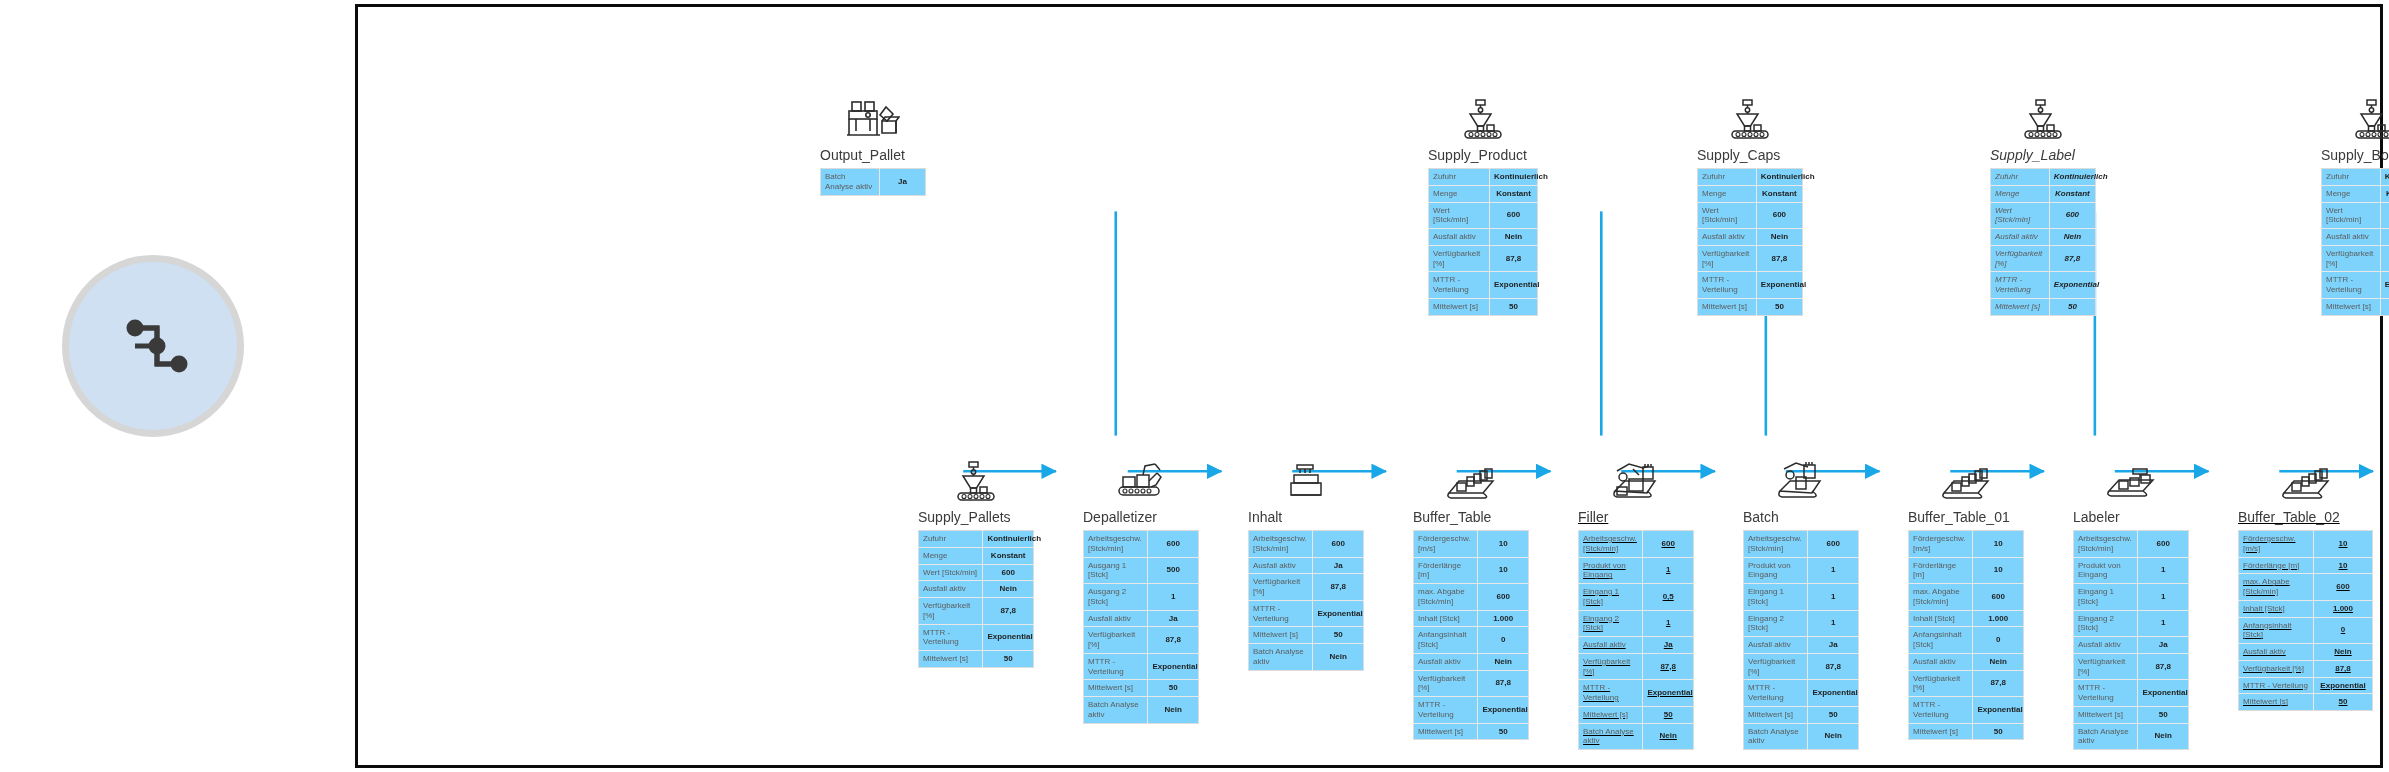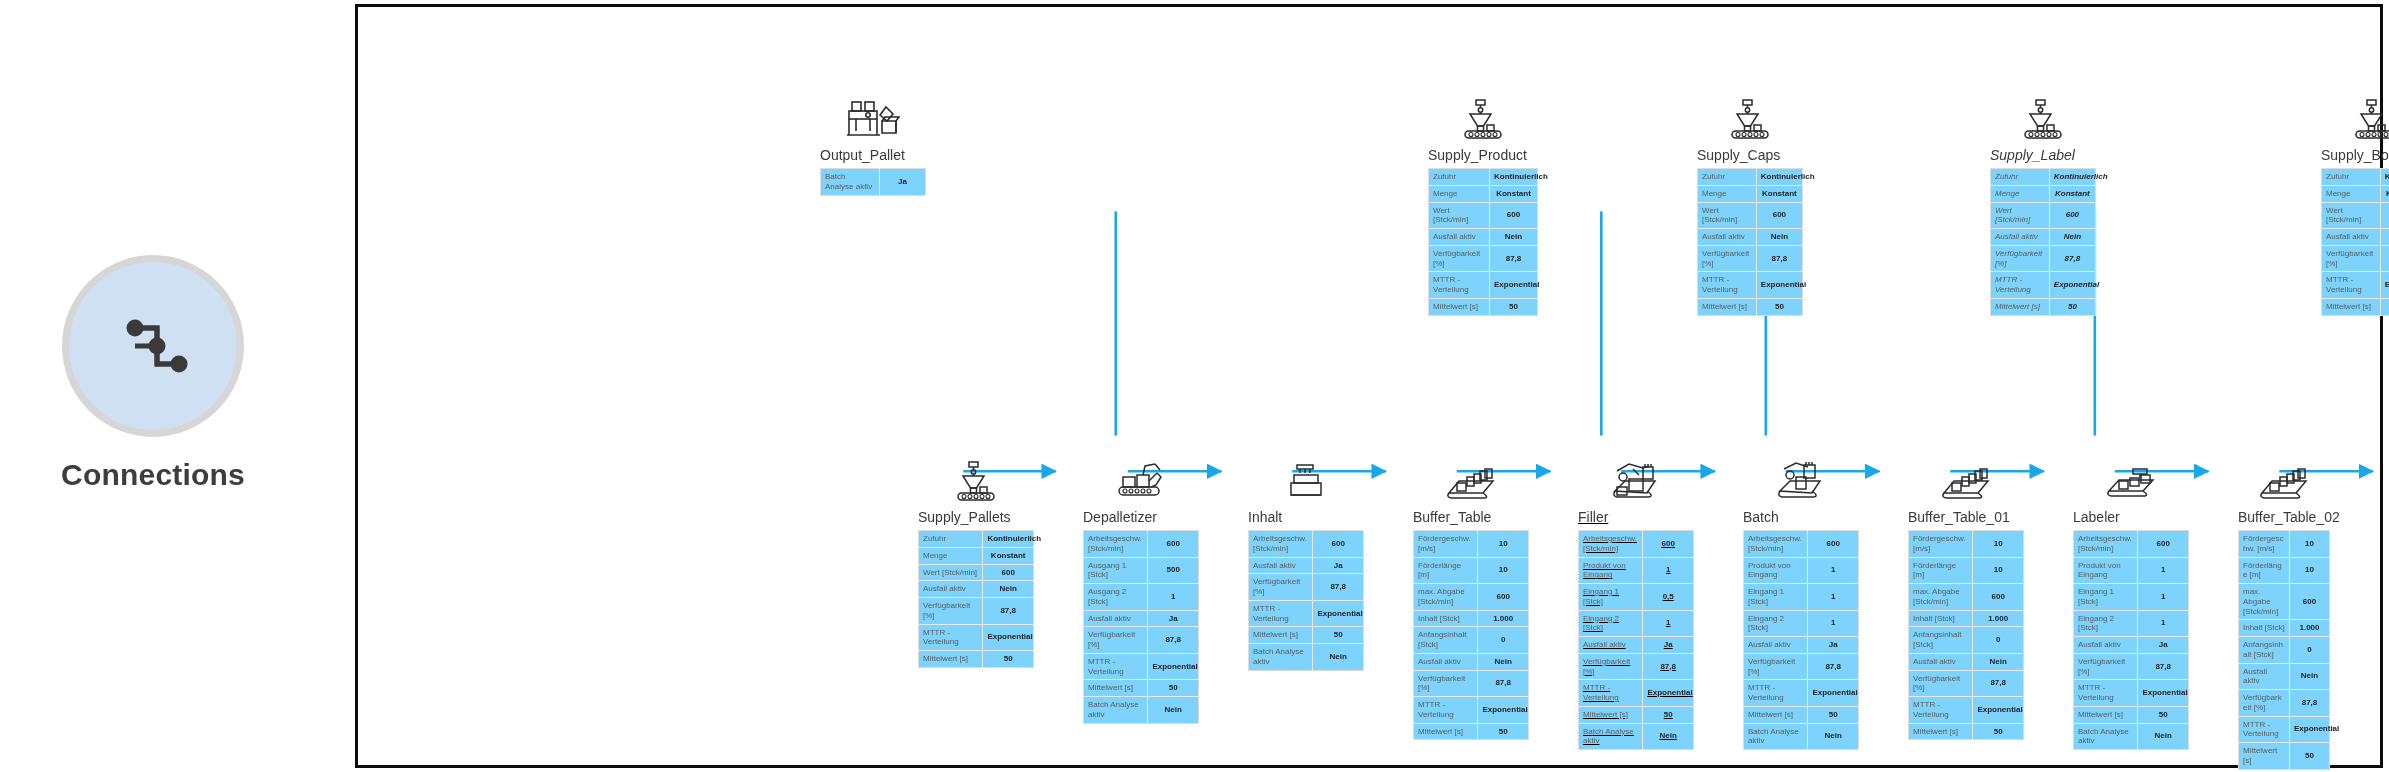--- a/index.html
+++ b/index.html
@@ -89,21 +89,20 @@
   <div id="badge-panel">
     <div id="badge-circle">
       <svg width="96" height="96" viewBox="0 0 96 96">
         <path d="M30 30 H52 V48 H30 M52 48 V66 H74" fill="none" stroke="#3a3a3a" stroke-width="5"></path>
         <path d="M30 30 H52 V48 V66 H74" fill="none" stroke="#3a3a3a" stroke-width="5" stroke-linejoin="miter"></path>
         <circle cx="30" cy="30" r="8.5" fill="#3a3a3a"></circle>
         <circle cx="52" cy="48" r="8.5" fill="#3a3a3a"></circle>
         <circle cx="74" cy="66" r="8.5" fill="#3a3a3a"></circle>
       </svg>
     </div>
-    <div id="badge-title">Connections</div>
   </div>
 
   <div id="canvas">
     <div id="canvas-inner">
 
       <svg class="flow-svg" viewBox="0 0 2028 764" preserveAspectRatio="none">
         <defs>
           <marker id="ah" markerWidth="7" markerHeight="7" refX="5.6" refY="3" orient="auto">
             <path d="M0,0 L6,3 L0,6 z" fill="#19a7e8"></path>
           </marker>
@@ -817,21 +816,21 @@
                   <td class="k">Mittelwert [s]</td>
                   <td class="v">50</td>
                 </tr>
                 <tr>
                   <td class="k">Batch Analyse aktiv</td>
                   <td class="v">Nein</td>
                 </tr>
               </tbody>
             </table>
           </div>
-          <div class="node" style="left: 1880px; top: 446px; width: 92px;">
+          <div class="node" style="left: 1880px; top: 446px; width: 135px; text-decoration: underline;">
             <div class="node-icon">
               <svg width="56" height="42" viewBox="0 0 56 42">
                 <g fill="none" stroke="#2b2b2b" stroke-width="1.5">
                   <path d="M6 32 L16 20 H50 L40 32 Z"></path>
                   <path d="M6 32 q-3 4 2 5 h34 q4-1 -2-5"></path>
                   <rect x="14" y="22" width="9" height="8"></rect>
                   <g>
                     <rect x="24" y="16" width="7" height="9"></rect>
                     <rect x="31" y="13" width="7" height="9"></rect>
                     <rect x="37" y="10" width="7" height="9"></rect>

